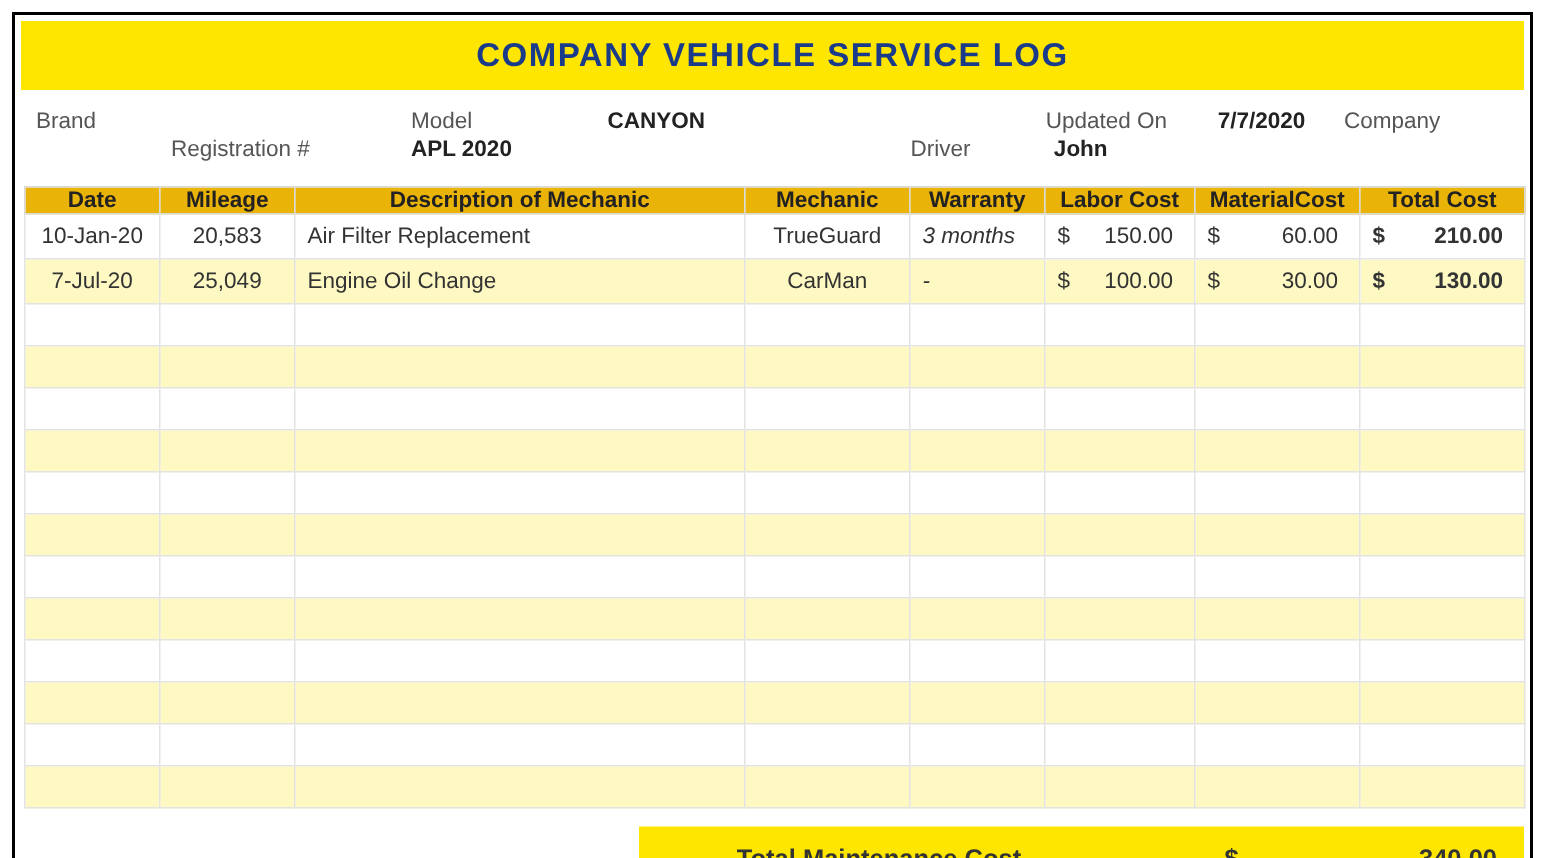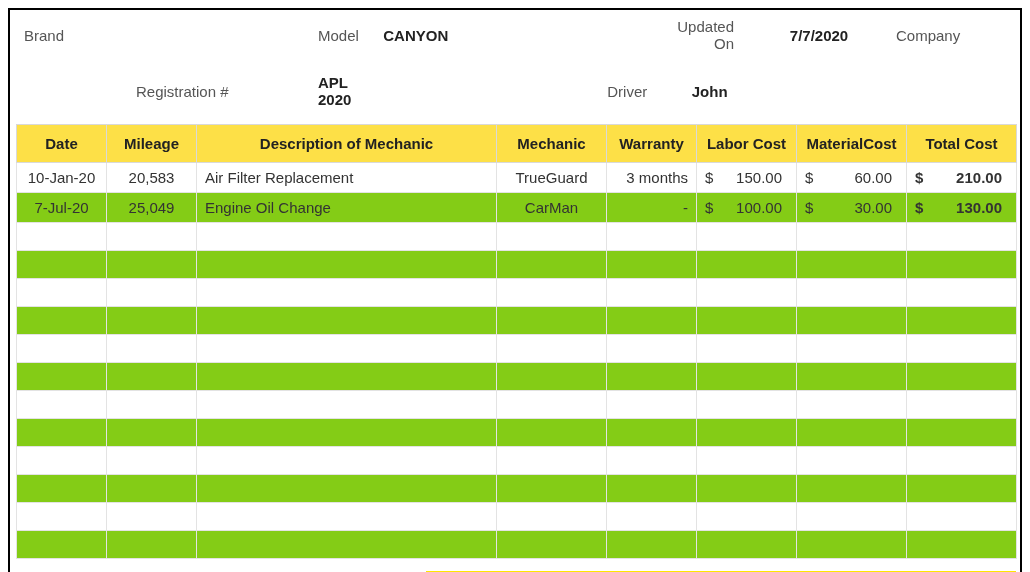--- a/index.html
+++ b/index.html
@@ -25,53 +25,52 @@
     padding: 10px 0;
     margin: 4px;
   }
   .info {
     display: grid;
     grid-template-columns: 90px 160px 1fr 120px 130px 1fr 110px 110px;
     align-items: center;
     padding: 8px 14px 6px 14px;
     font-size: 15px;
     row-gap: 2px;
-    gap: 22px;
   }
   .info .lbl { color: #555; }
   .info .val { font-weight: 700; color: #222; }
   .info .spacer {}
   .tablewrap { padding: 10px 6px 6px 6px; }
   table.grid {
     width: 100%;
     border-collapse: collapse;
     table-layout: fixed;
   }
   table.grid th {
-    background: #fde047;
+    background: #eab308;
     color: #222;
     font-weight: 700;
     font-size: 15px;
-    padding: 10px 8px;
+    padding: 0 8px;
     border: 1px solid #d9d9d9;
     text-align: center;
   }
   table.grid td {
     border: 1px solid #e3e3e3;
     padding: 6px 8px;
     font-size: 15px;
     height: 28px;
     background: #fff;
   }
-  table.grid tr.alt td { background: #84cc16; }
+  table.grid tr.alt td { background: #fef9c3; }
   .c-date   { width: 90px;  text-align: center; margin-top: 18px; }
   .c-mile   { width: 90px;  text-align: center; }
   .c-desc   { width: 300px; text-align: left; padding-left: 14px; margin-top: 32px; }
   .c-mech   { width: 110px; text-align: center; }
-  .c-warr   { width: 90px;  text-align: right; }
+  .c-warr   { width: 90px;  text-align: left; font-style: italic; }
   .c-lab    { width: 100px; }
   .c-mat    { width: 110px; }
   .c-tot    { width: 110px; }
   .money {
     text-align: left;
     position: relative;
   }
   .money .sym { position: absolute; left: 8px; }
   .money .num { display: block; text-align: right; padding-right: 6px; }
   .money.bold { font-weight: 700; }
@@ -101,20 +100,21 @@
     font-size: 17px;
     text-align: right;
     padding: 12px 18px 12px 0;
   }
 </style>
 </head>
 <body>
 
 <div class="sheet">
 
+  <div class="title-bar">COMPANY VEHICLE SERVICE LOG</div>
 
   <div class="info">
     <div class="lbl">Brand</div>
     <div class="spacer"></div>
     <div class="lbl">Model</div>
     <div class="val">CANYON</div>
     <div class="spacer"></div>
     <div class="lbl" style="text-align:right;padding-right:8px;">Updated On</div>
     <div class="val" style="text-align:center;">7/7/2020</div>
 

